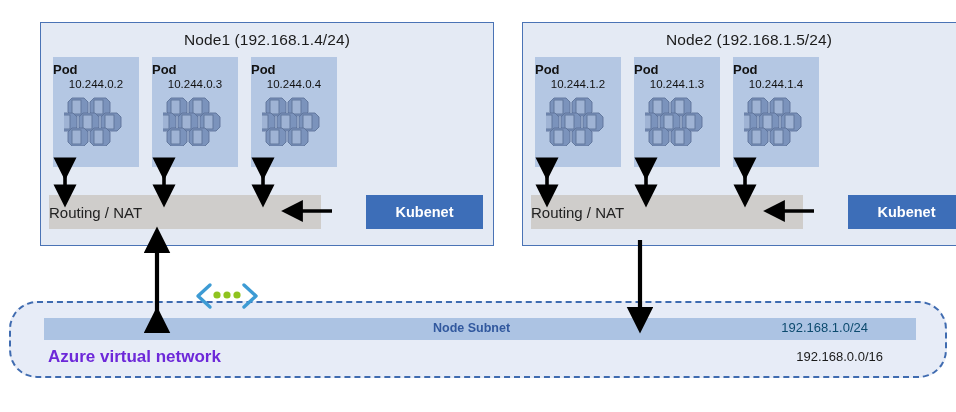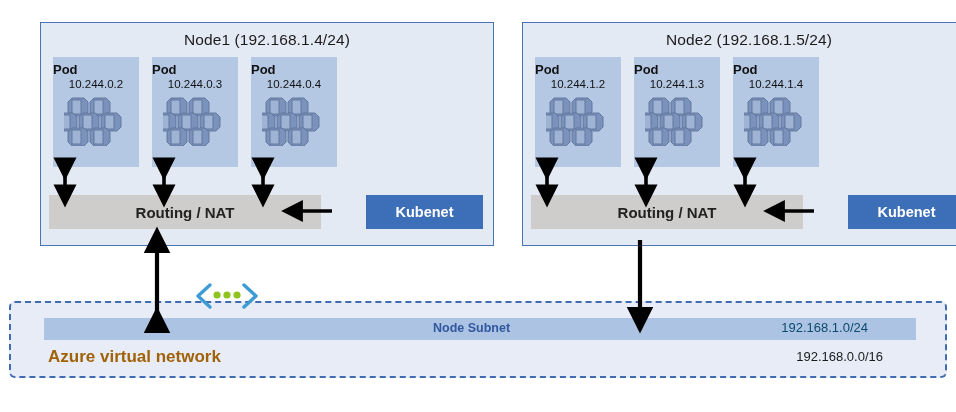--- a/index.html
+++ b/index.html
@@ -84,22 +84,20 @@
   
   .routing-bar {
     position: absolute;
     left: 8px;
     top: 172px;
     width: 272px;
     height: 34px;
     background: #cfcdcb;
     display: flex;
     align-items: center;
-    justify-content: center;
-    font-weight: bold;
   }
   .routing-label {
     font-size: 15px;
     color: #222222;
     font-family: "Liberation Sans", sans-serif;
   }
 
   
   .kubenet-box {
     position: absolute;
@@ -129,21 +127,21 @@
 
   
   #vnet-box {
     position: absolute;
     left: 9px;
     top: 301px;
     width: 938px;
     height: 77px;
     background: #e7ecf7;
     border: 2.5px dashed #3f6bb0;
-    border-radius: 6px;
+    border-radius: 28px;
   }
   #node-subnet-bar {
     position: absolute;
     left: 33px;
     top: 15px;
     width: 872px;
     height: 22px;
     background: #acc3e3;
   }
   .subnet-name {
@@ -162,21 +160,21 @@
     font-size: 13px;
     color: #0c4a6e;
     font-family: "Liberation Sans", sans-serif;
   }
   #vnet-label {
     position: absolute;
     left: 37px;
     top: 44px;
     font-size: 17px;
     font-weight: bold;
-    color: #a16207;
+    color: #6d28d9;
     font-family: "Liberation Sans", sans-serif;
   }
   #vnet-cidr {
     position: absolute;
     right: 62px;
     top: 46px;
     font-size: 13px;
     color: #1a1a1a;
     font-family: "Liberation Sans", sans-serif;
     margin-left: 48px;

